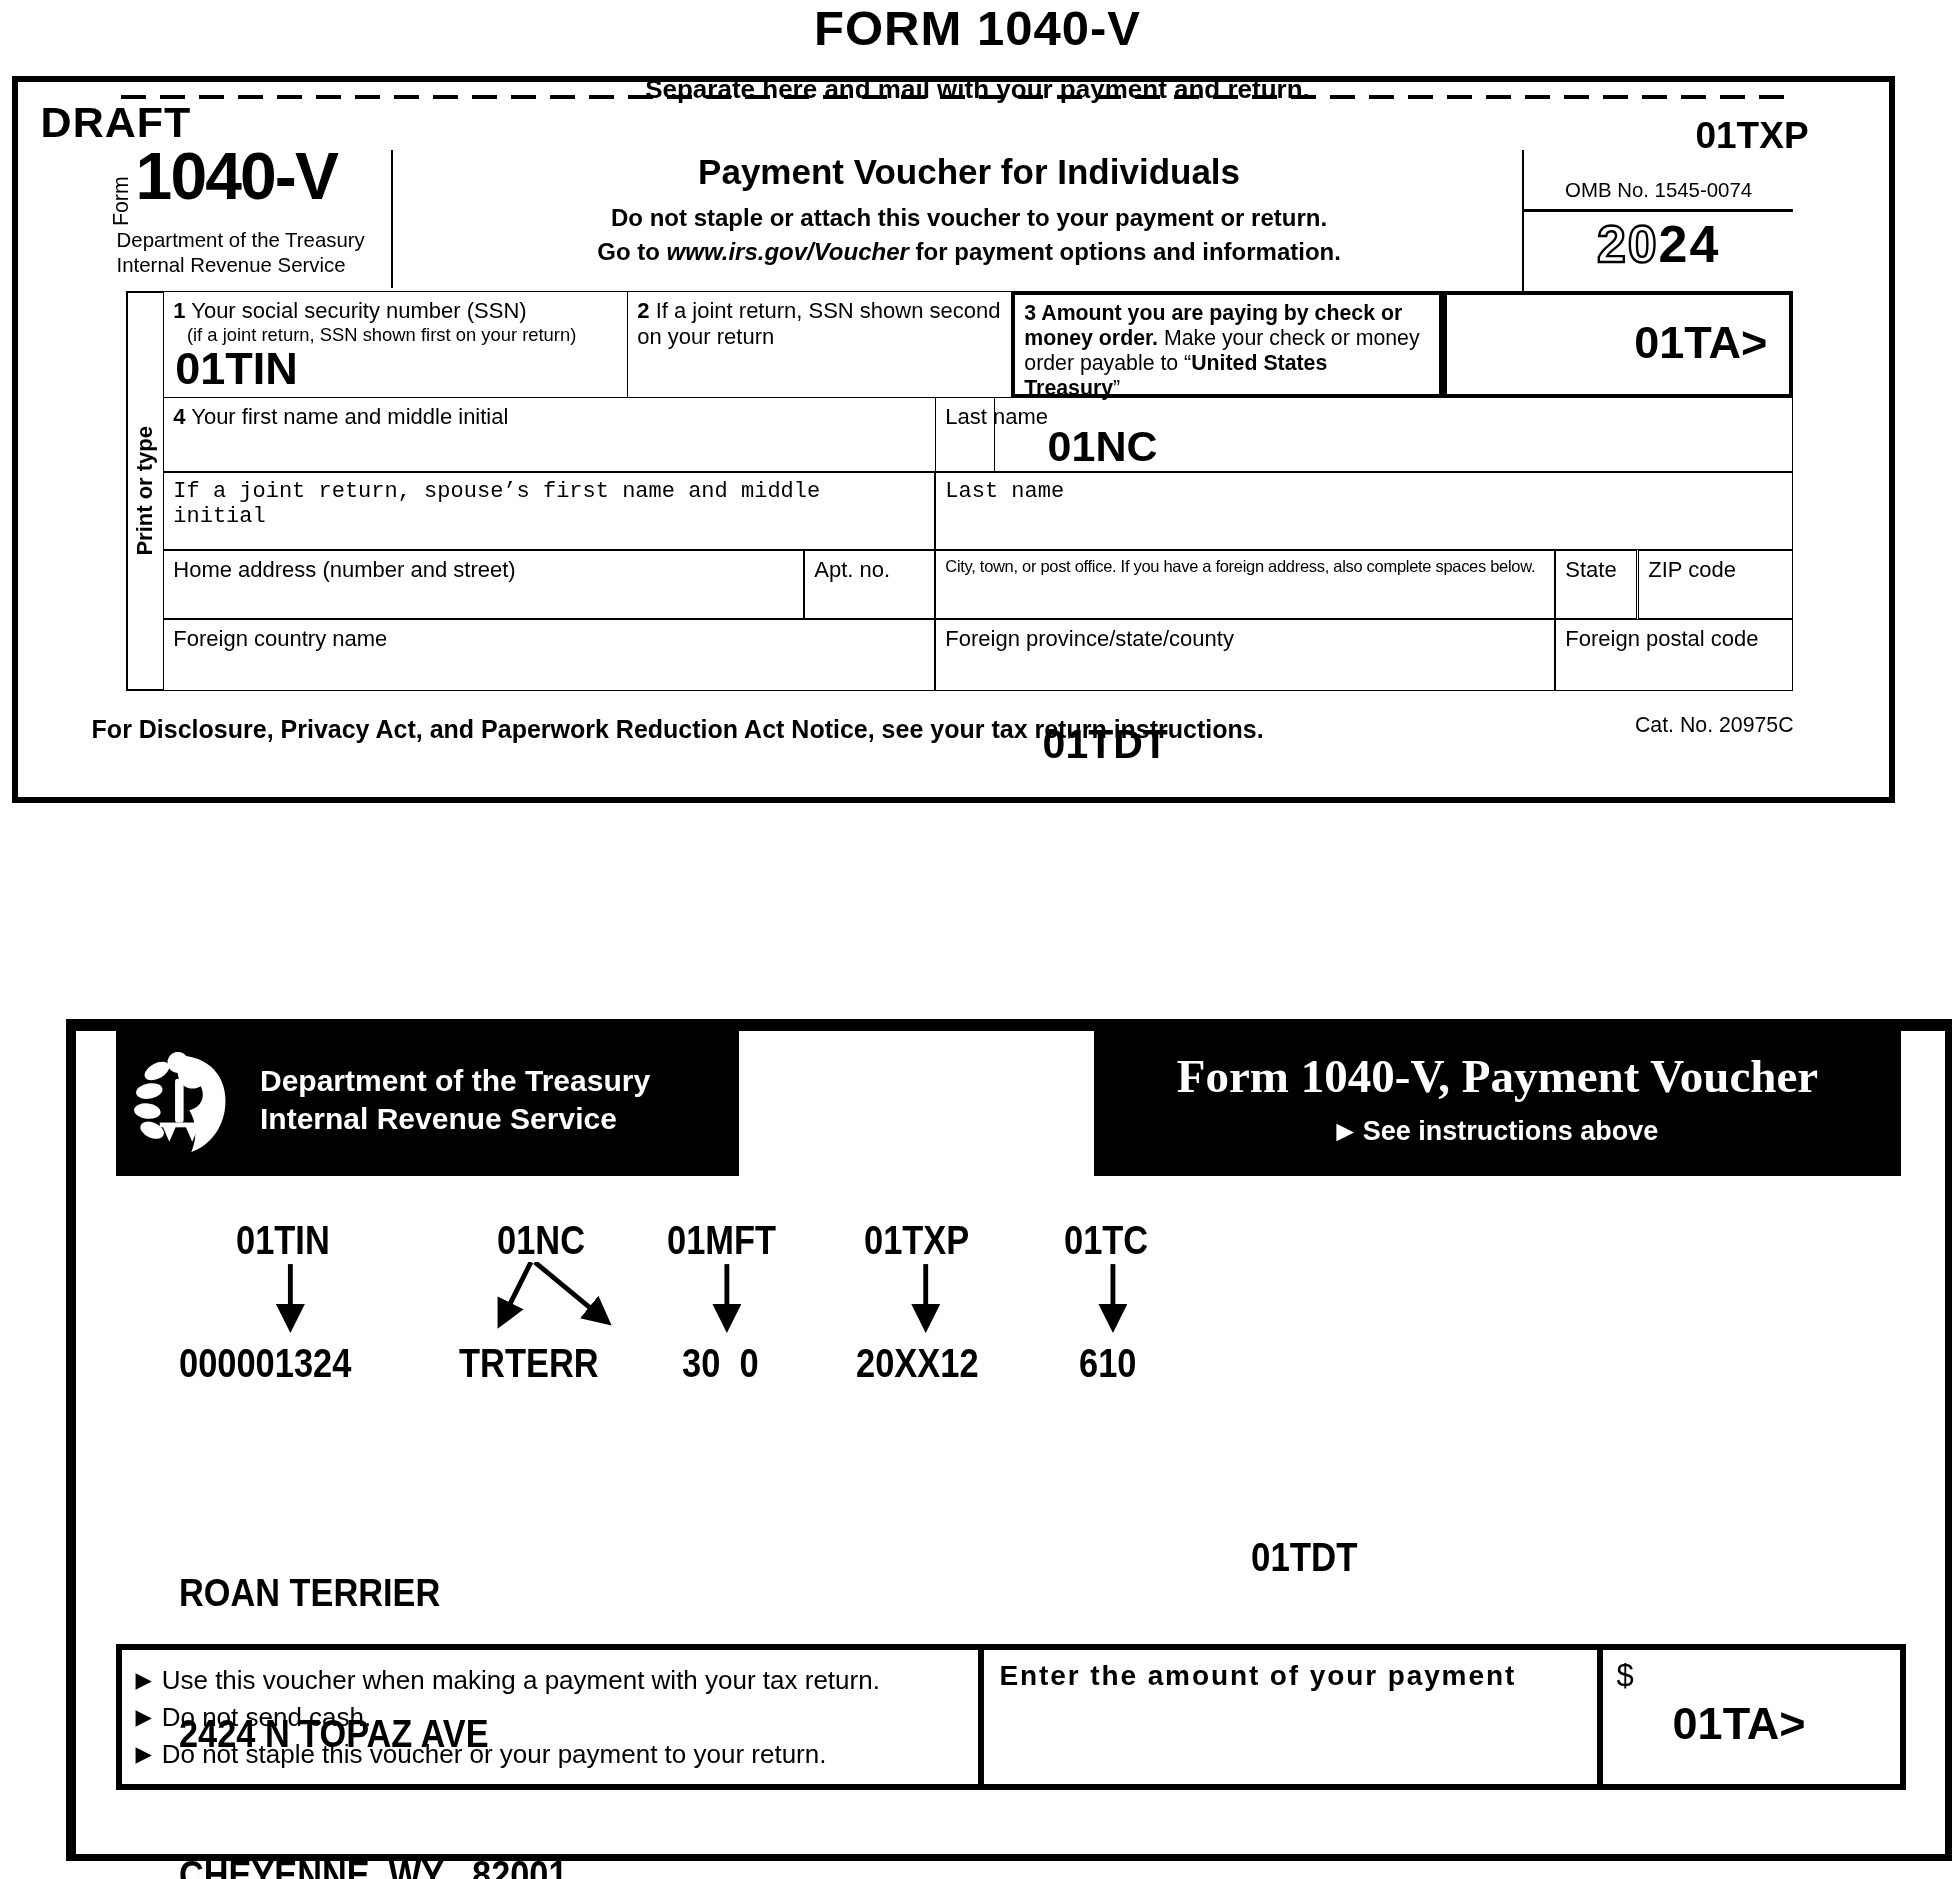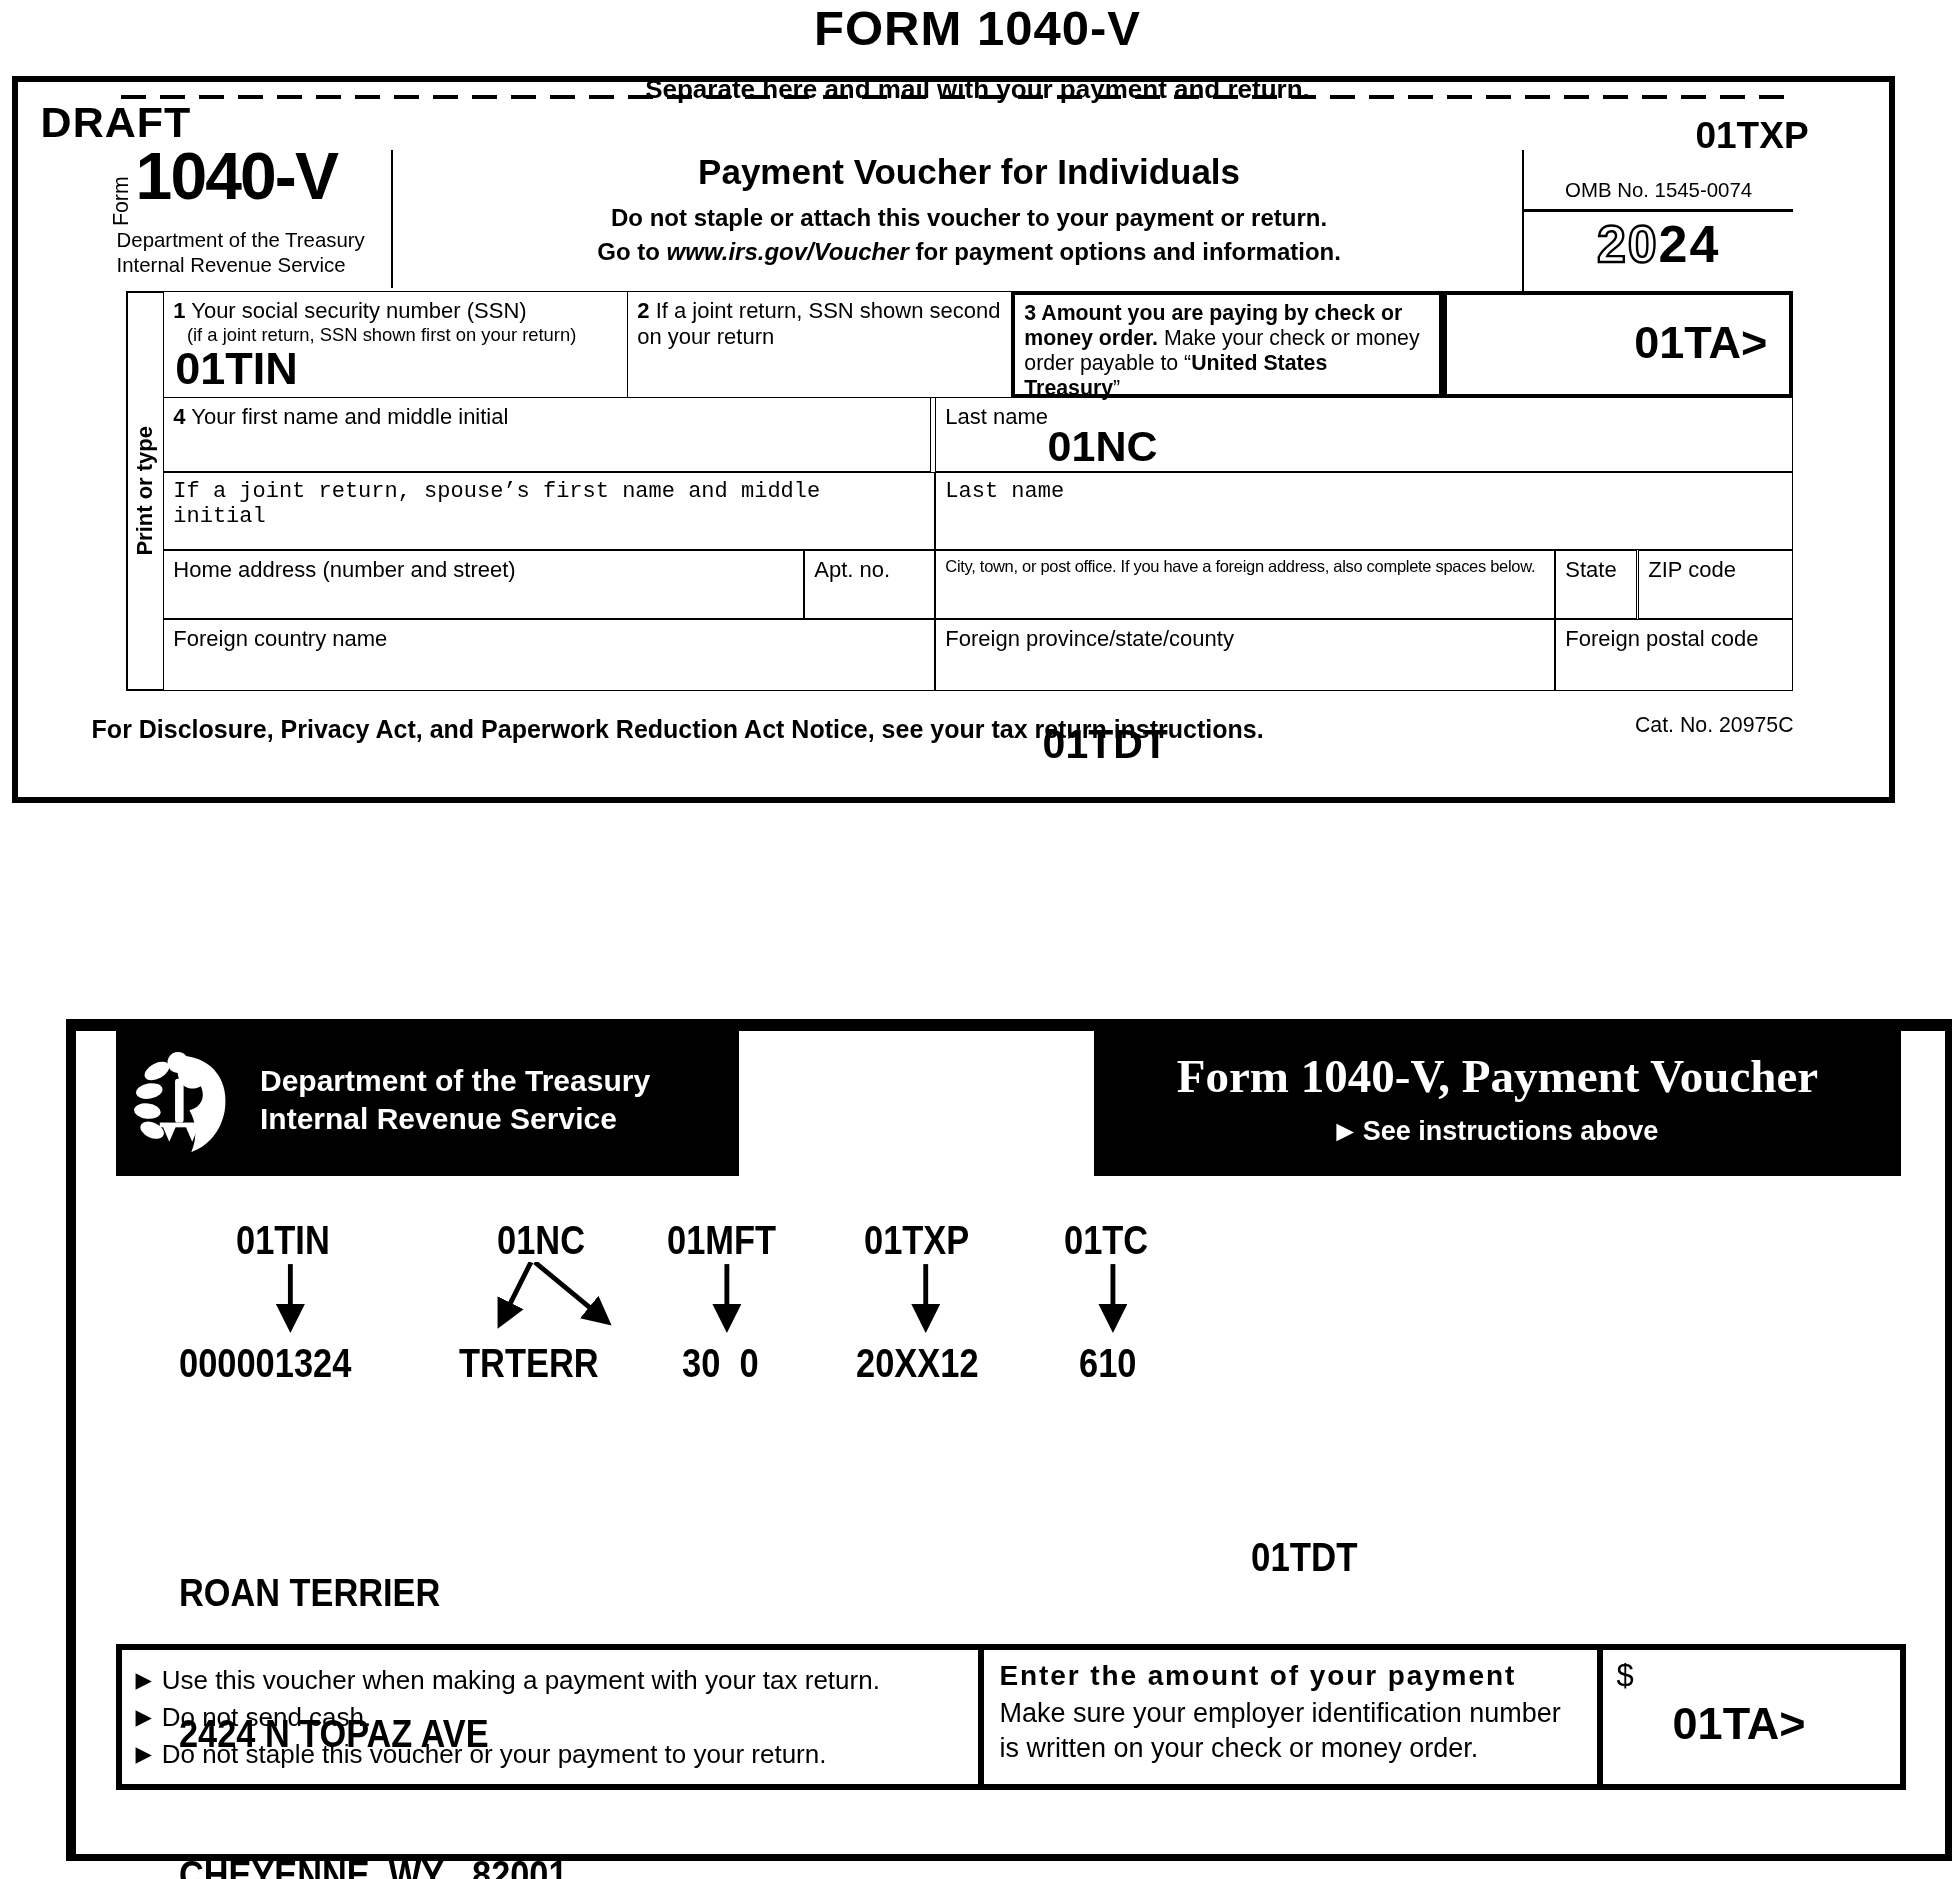--- a/index.html
+++ b/index.html
@@ -162,21 +162,21 @@
     <div class="cell r1" style="left:609px; width:385px;">
       <div><b>2</b><span> If a joint return, SSN shown second on your return</span></div>
     </div>
     <div class="cell r1 thick" style="left:993px; width:432px; font-size:21.3px;">
       <div><b>3</b><b> Amount you are paying by check or money order.</b><span> Make your check or money order payable to “</span><b>United States Treasury</b><span>”</span></div>
     </div>
     <div class="cell r1 thick" style="left:1425px; width:350px;">
       <div class="val-ta">01TA&gt;</div>
     </div>
 
-    <div class="cell r2" style="left:145px; width:768px;">
+    <div class="cell r2" style="left:145px; width:832px;">
       <div><b>4</b><span> Your first name and middle initial</span></div>
     </div>
     <div class="cell r2" style="left:917px; width:858px;">
       <div>Last name</div>
       <div class="val-nc">01NC</div>
     </div>
 
     <div class="cell r3" style="left:145px; width:772px;">
       <div>If a joint return, spouse’s first name and middle initial</div>
     </div>
@@ -281,21 +281,20 @@
     <div class="tdt2">01TDT</div>
 
     <div class="instr-box">
       <div class="instr-left">
         <div><span class="tri">▶</span><span>Use this voucher when making a payment with your tax return.</span></div>
         <div><span class="tri">▶</span><span>Do not send cash.</span></div>
         <div><span class="tri">▶</span><span>Do not staple this voucher or your payment to your return.</span></div>
       </div>
       <div class="instr-mid">
         <div class="pay-head">Enter the amount of your payment</div>
-        <div class="pay-body">Make sure your employer identification number is written on your check or money order.</div>
       </div>
       <div class="instr-right">
         <div class="dollar">$</div>
         <div class="amount2">01TA&gt;</div>
       </div>
     </div>
   </div>
 </div>
 
 

